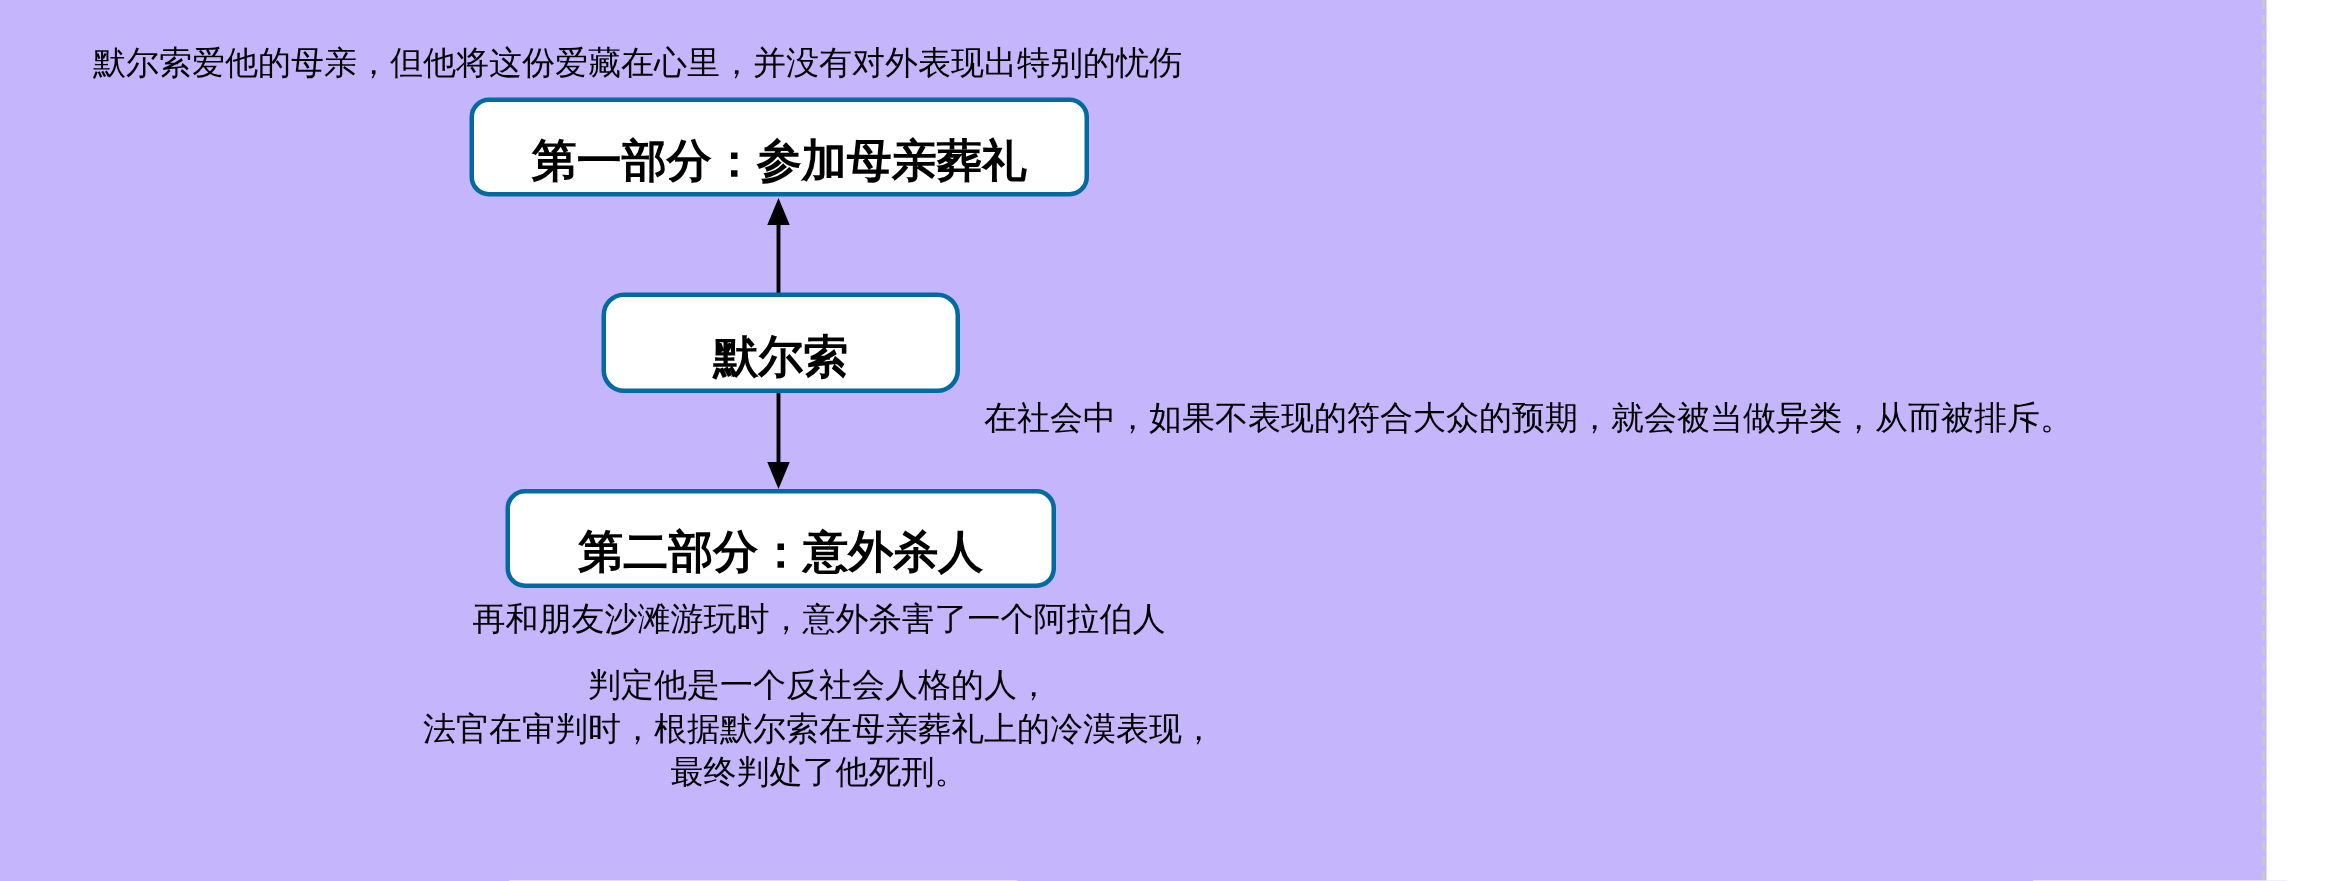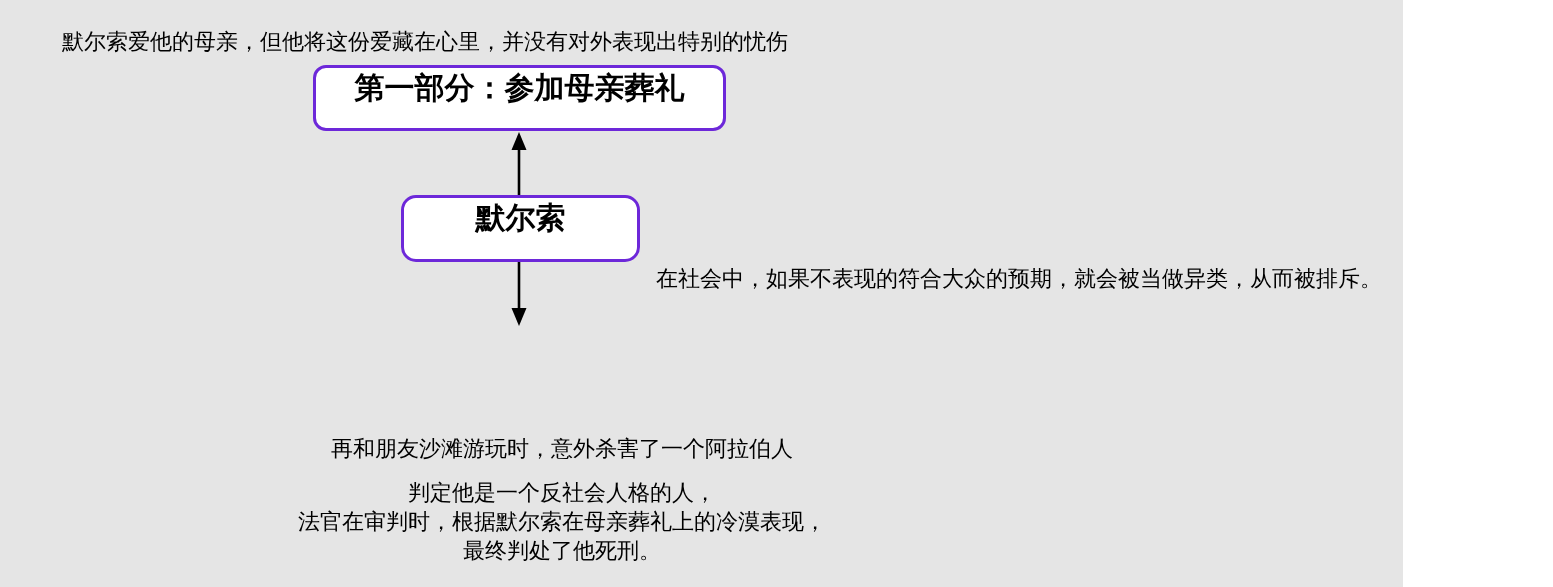--- a/index.html
+++ b/index.html
@@ -3,61 +3,60 @@
 <meta charset="utf-8">
 <style>
   html, body {
     margin: 0;
     padding: 0;
     background: #ffffff;
     font-family: "Liberation Sans", "DejaVu Sans", sans-serif;
   }
   #canvas {
     position: relative;
-    width: 1403px;
+    width: 1511px;
     height: 587px;
-    background: #e5e5e5;
+    background: #c4b5fd;
     overflow: hidden;
     color: #000000;
   }
   .note {
     position: absolute;
     font-size: 22px;
     line-height: 28px;
     color: #000000;
     white-space: nowrap;
   }
   .node {
     position: absolute;
     box-sizing: border-box;
-    border: 3px solid #6d28d9;
+    border: 3px solid #0369a1;
     border-radius: 13px;
     background: #ffffff;
     display: flex;
-    align-items: flex-start;
+    align-items: flex-end;
     justify-content: center;
     font-size: 30px;
     font-weight: bold;
     white-space: nowrap;
   }
   #node-part1 { left: 313px; top: 65px;  width: 413px; height: 66px; }
   #node-center{ left: 401px; top: 195px; width: 239px; height: 67px; border-radius: 15px; }
   #node-part2 { left: 337px; top: 326px; width: 367px; height: 66px; }
 
   #top-note   { left: 62px;  top: 28px; }
   #side-note  { left: 656px; top: 217px; margin-top: 48px; }
 
   .centered-note {
     position: absolute;
-    left: 162px;
+    left: 146px;
     width: 800px;
     text-align: center;
     font-size: 22px;
     color: #000000;
-    margin-top: 36px;
   }
   #beach-note   { top: 399px; line-height: 28px; }
   #verdict-note { top: 442px; line-height: 29px; }
 
   .connector {
     position: absolute;
     overflow: visible;
   }
   #arrow-up   { left: 505px; top: 131px; }
   #arrow-down { left: 505px; top: 262px; }
@@ -91,20 +90,23 @@
     <span>默尔索</span>
   </div>
 
   <div id="side-note" class="note">在社会中，如果不表现的符合大众的预期，就会被当做异类，从而被排斥。</div>
 
   <svg id="arrow-down" class="connector" width="28" height="65" xmlns="http://www.w3.org/2000/svg">
     <line x1="14" y1="0" x2="14" y2="50" stroke="#000000" stroke-width="2.6"></line>
     <polygon points="14,64 6.5,46 21.5,46" fill="#000000"></polygon>
   </svg>
 
+  <div id="node-part2" class="node">
+    <span>第二部分：意外杀人</span>
+  </div>
 
   <div id="beach-note" class="centered-note">再和朋友沙滩游玩时，意外杀害了一个阿拉伯人</div>
 
   <div id="verdict-note" class="centered-note">
     <div>判定他是一个反社会人格的人，</div>
     <div>法官在审判时，根据默尔索在母亲葬礼上的冷漠表现，</div>
     <div>最终判处了他死刑。</div>
   </div>
 
   <div id="page-guide"></div>

